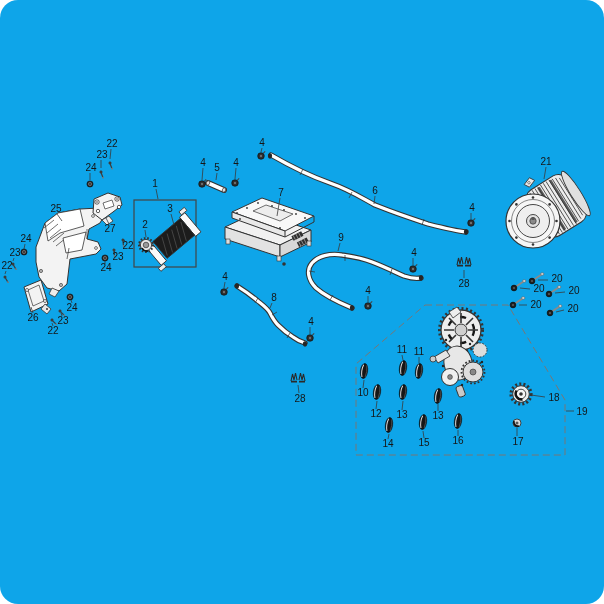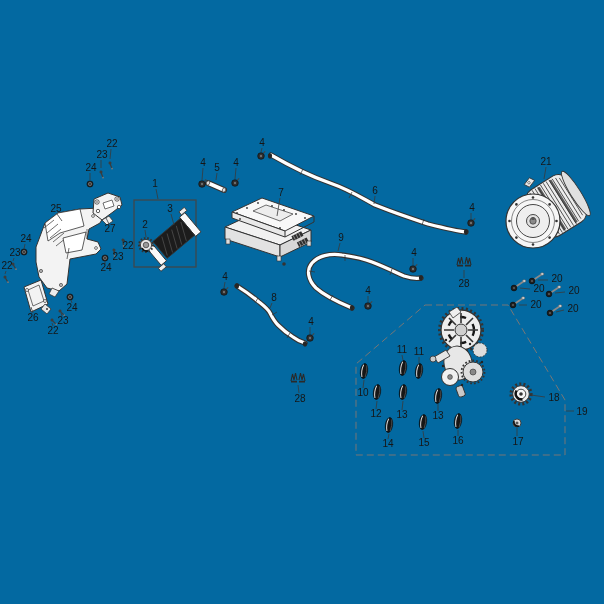--- a/index.html
+++ b/index.html
@@ -1,16 +1,16 @@
 <!DOCTYPE html>
 <html><head>
 <meta charset="utf-8">
 <style>
   html,body{margin:0;padding:0;background:#fff;}
-  .stage{position:relative;width:604px;height:604px;background:#0369a1;overflow:hidden;}
+  .stage{position:relative;width:604px;height:604px;background:#0ea5e9;overflow:hidden;border-radius:18px;}
   svg{position:absolute;left:0;top:0;}
   svg text{font-family:"Liberation Sans","DejaVu Sans",sans-serif;font-size:10px;fill:#161616;}
   .outline{stroke:#333;stroke-width:1;fill:#f3f3f3;stroke-linejoin:round;}
   .thin{stroke:#333;stroke-width:.7;fill:none;}
 </style>
 </head>
 <body>
 
 <div class="stage">
 <svg id="art" width="604" height="604" viewBox="0 0 604 604">

